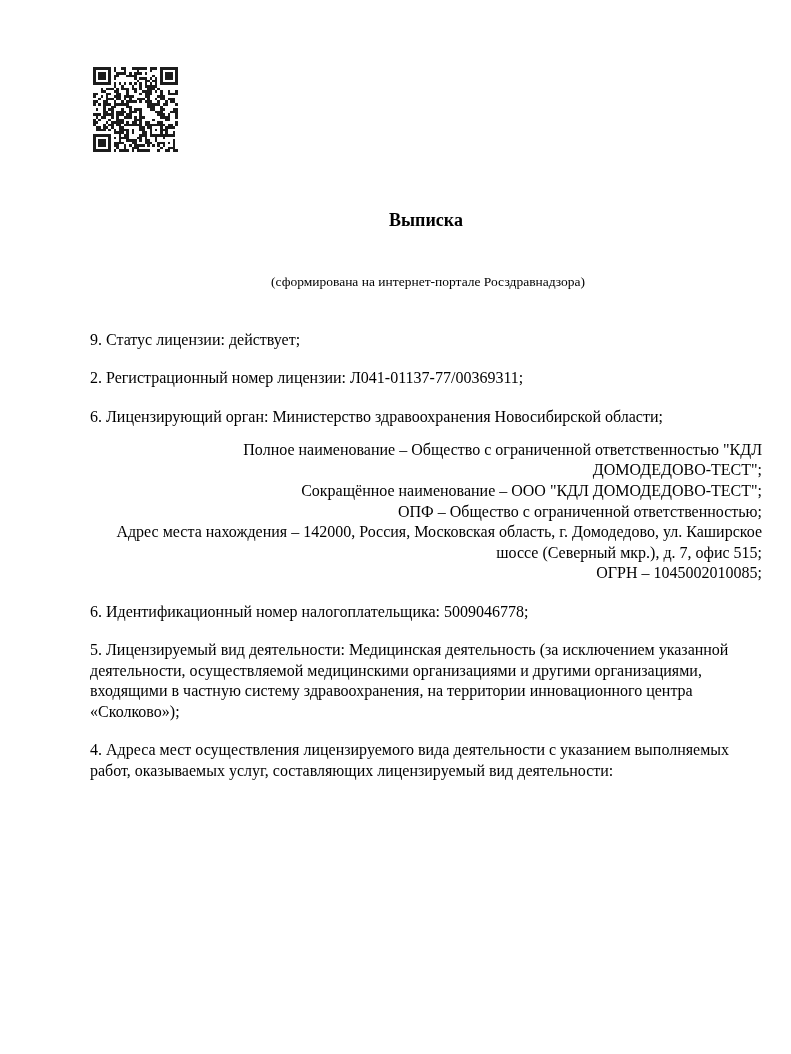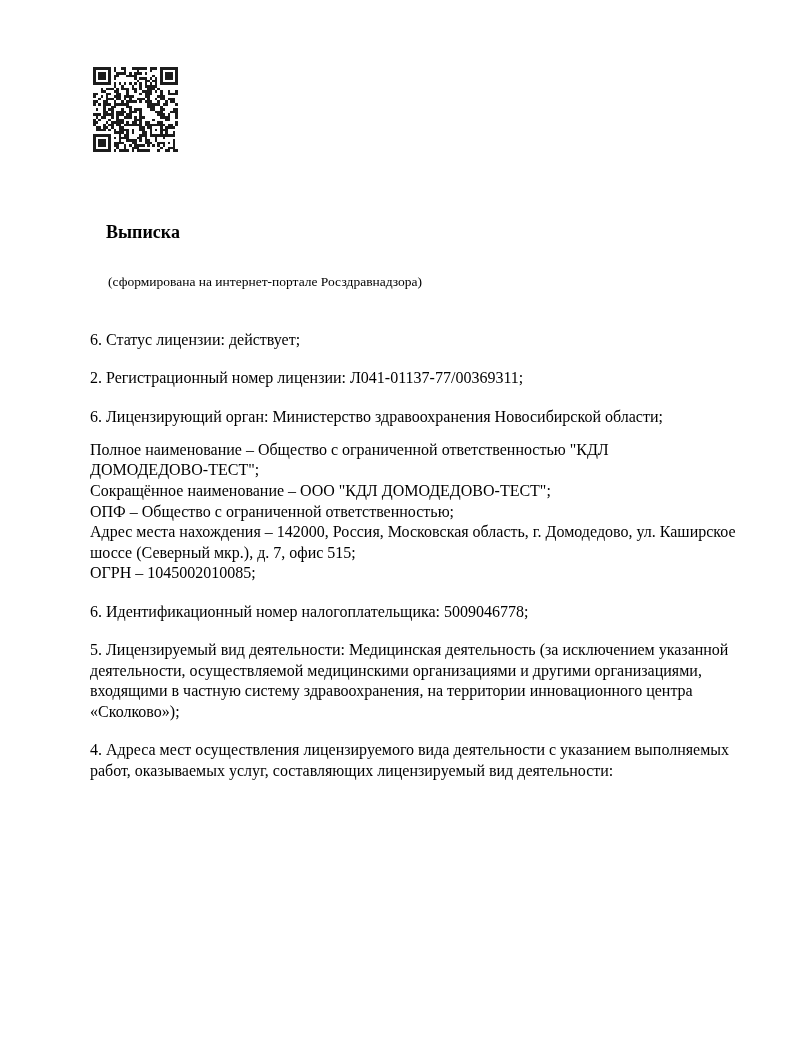--- a/index.html
+++ b/index.html
@@ -19,54 +19,54 @@
   .qr {
     position: absolute;
     left: 93px;
     top: 67px;
     width: 85px;
     height: 85px;
     line-height: 0;
   }
   .doc-title {
     position: absolute;
-    left: 106px;
+    left: 90px;
     top: 208px;
     width: 672px;
-    text-align: left;
+    text-align: center;
     font-size: 18px;
     font-weight: bold;
     line-height: 24.7px;
     white-space: pre;
-    margin-top: 12px;
   }
   .doc-subtitle {
     position: absolute;
-    left: 108px;
+    left: 96px;
     top: 273px;
     width: 664px;
-    text-align: left;
+    text-align: center;
     font-size: 13.5px;
     line-height: 17px;
     white-space: pre;
   }
   .doc-body {
     position: absolute;
     left: 90px;
     top: 330px;
     width: 672px;
     font-size: 16px;
     line-height: 20.6px;
   }
   .doc-body p.para {
     margin: 0 0 17.7px 0;
     white-space: pre;
   }
   .doc-body p.para.detail {
     margin-top: -5px;
+    text-align: right;
   }
 </style>
 </head>
 <body>
 
 <div class="page">
 
   <div class="qr"><svg viewBox="0 0 33 33" width="85" height="85" shape-rendering="crispEdges">
         <g fill="#1c1c1c">
           <rect x="0" y="0" width="1" height="1"></rect>
@@ -608,21 +608,21 @@
           <rect x="31" y="32" width="1" height="1"></rect>
           <rect x="32" y="32" width="1" height="1"></rect>
         </g>
       </svg></div>
 
   <div class="doc-title"><span>Выписка</span><br></div>
 
   <div class="doc-subtitle">(сформирована на интернет-портале Росздравнадзора)</div>
 
   <div class="doc-body">
-      <p class="para">6. Статус лицензии: действует;</p>
+      <p class="para">9. Статус лицензии: действует;</p>
       <p class="para">2. Регистрационный номер лицензии: Л041-01137-77/00369311;</p>
       <p class="para">6. Лицензирующий орган: Министерство здравоохранения Новосибирской области;</p>
       <p class="para detail">Полное наименование – Общество с ограниченной ответственностью "КДЛ
 ДОМОДЕДОВО-ТЕСТ";
 Сокращённое наименование – ООО "КДЛ ДОМОДЕДОВО-ТЕСТ";
 ОПФ – Общество с ограниченной ответственностью;
 Адрес места нахождения – 142000, Россия, Московская область, г. Домодедово, ул. Каширское
 шоссе (Северный мкр.), д. 7, офис 515;
 ОГРН – 1045002010085;</p>
       <p class="para">6. Идентификационный номер налогоплательщика: 5009046778;</p>

